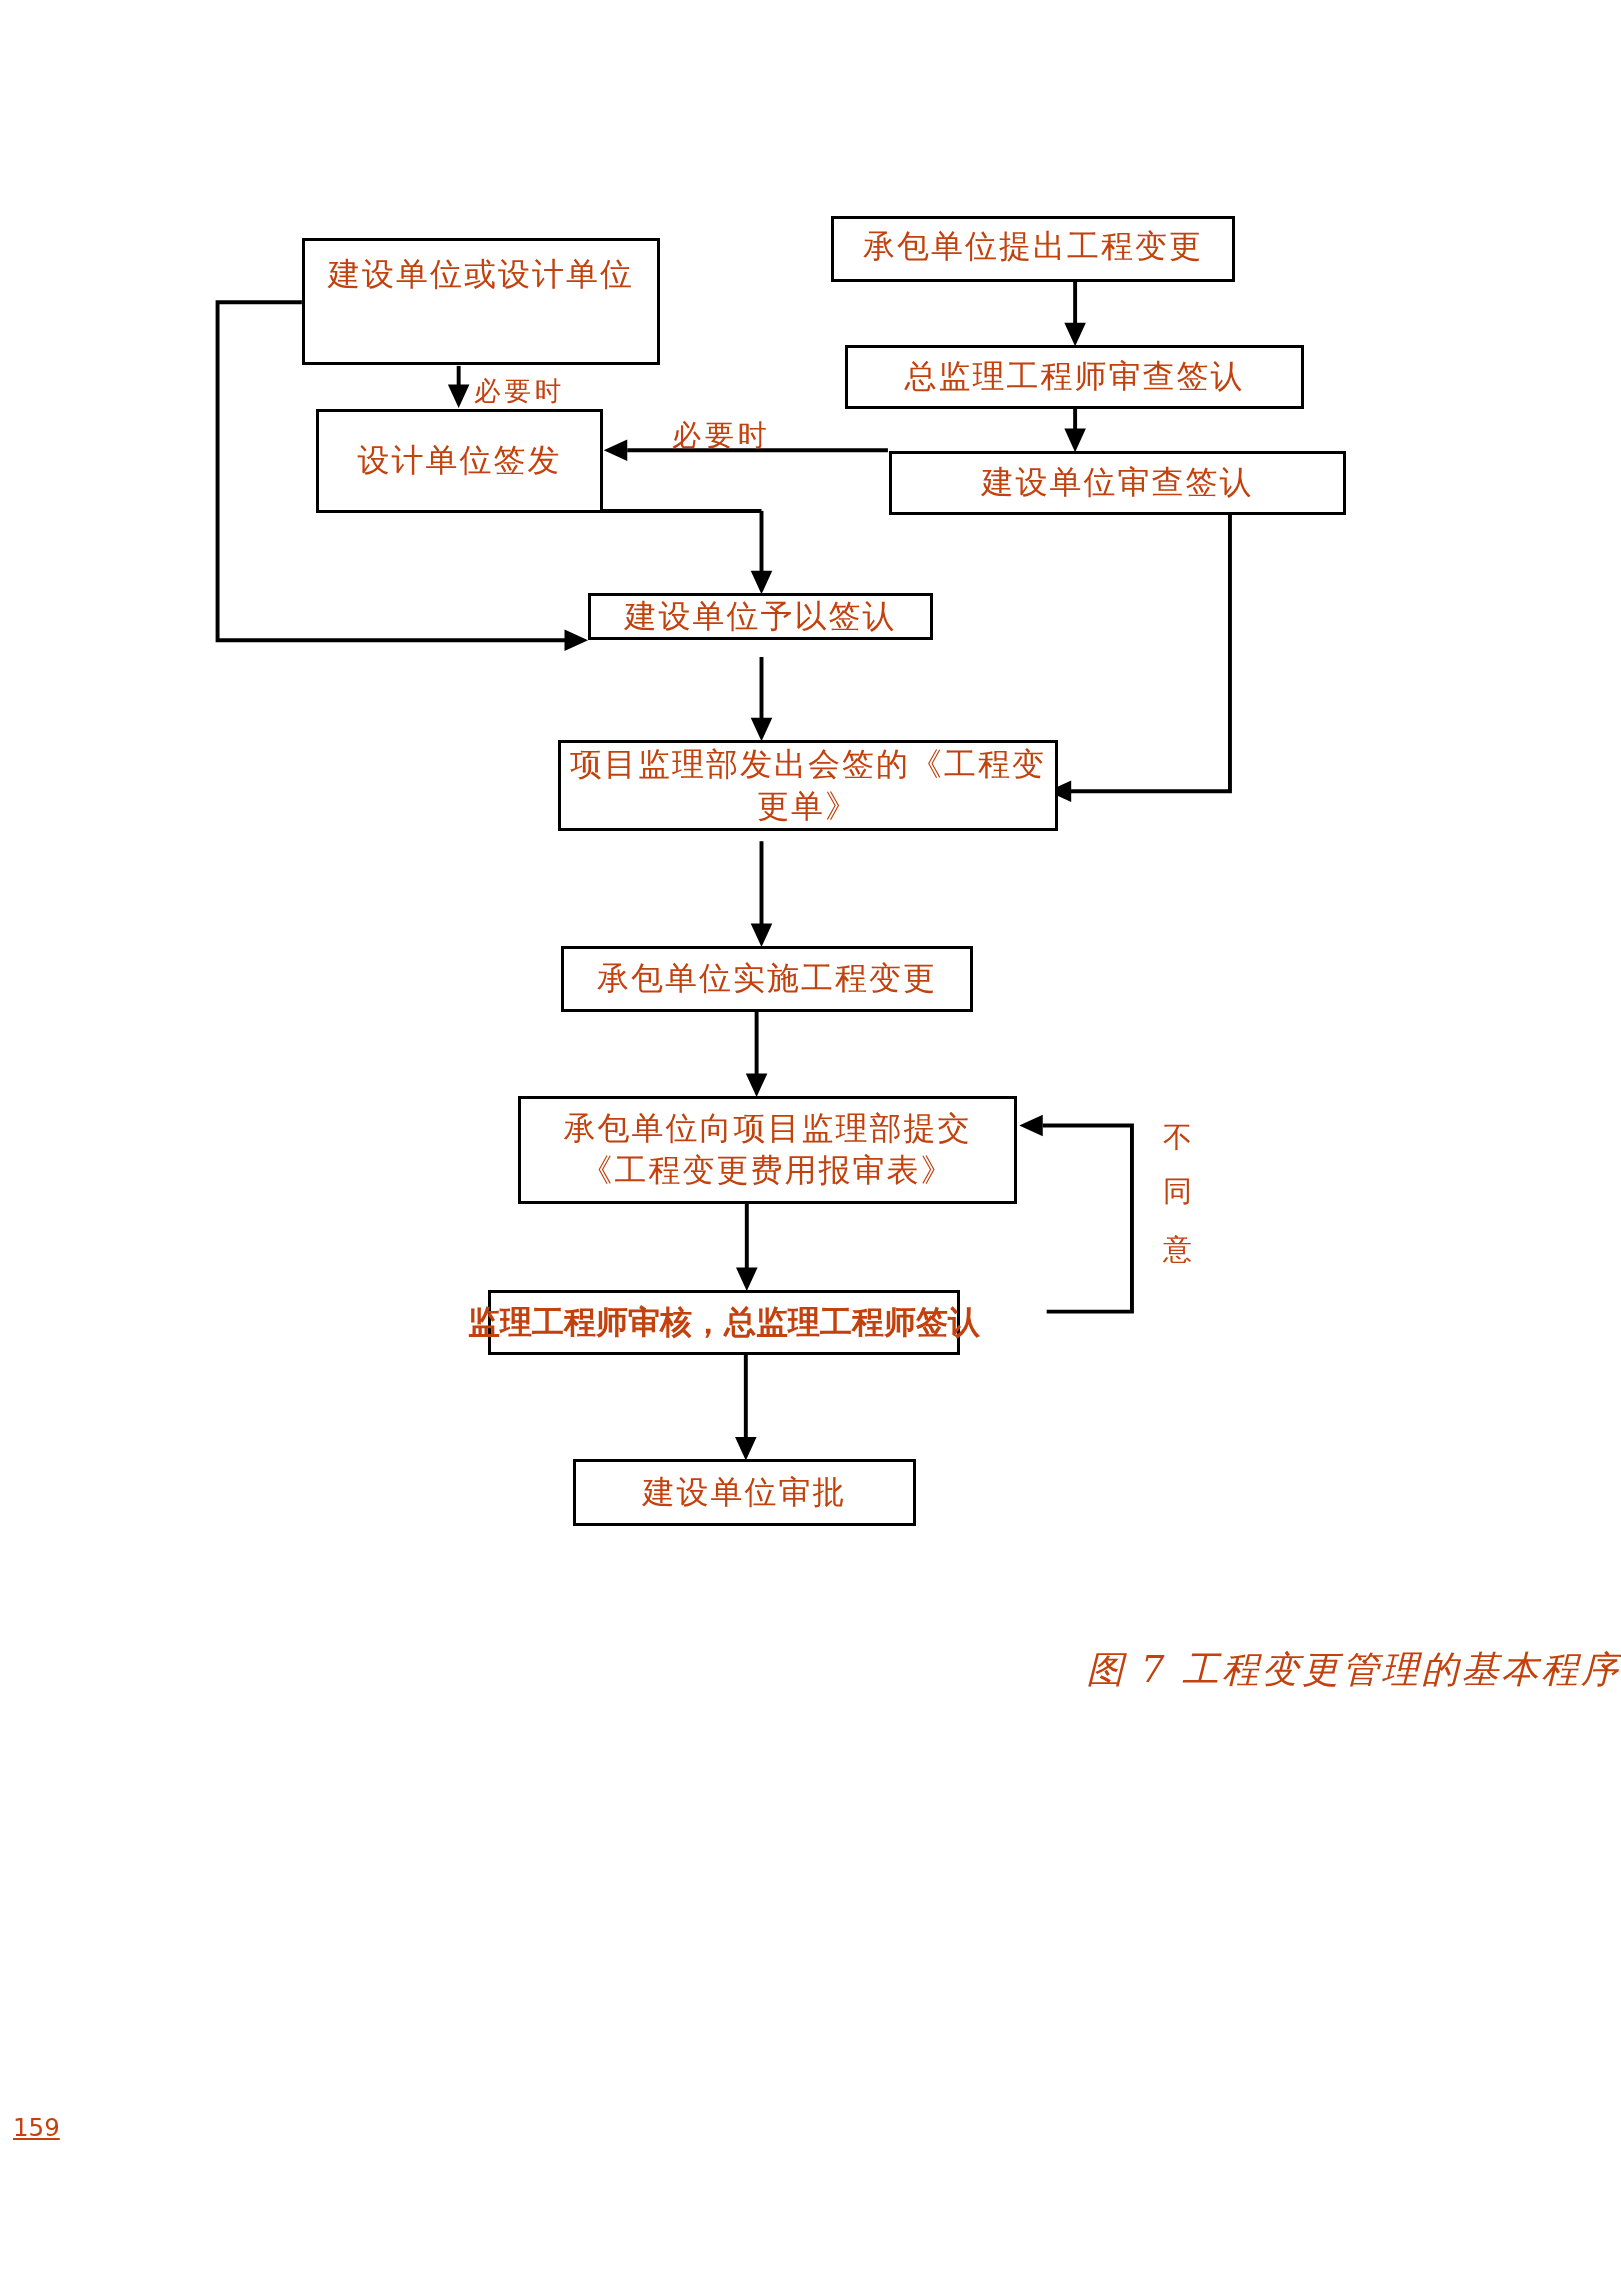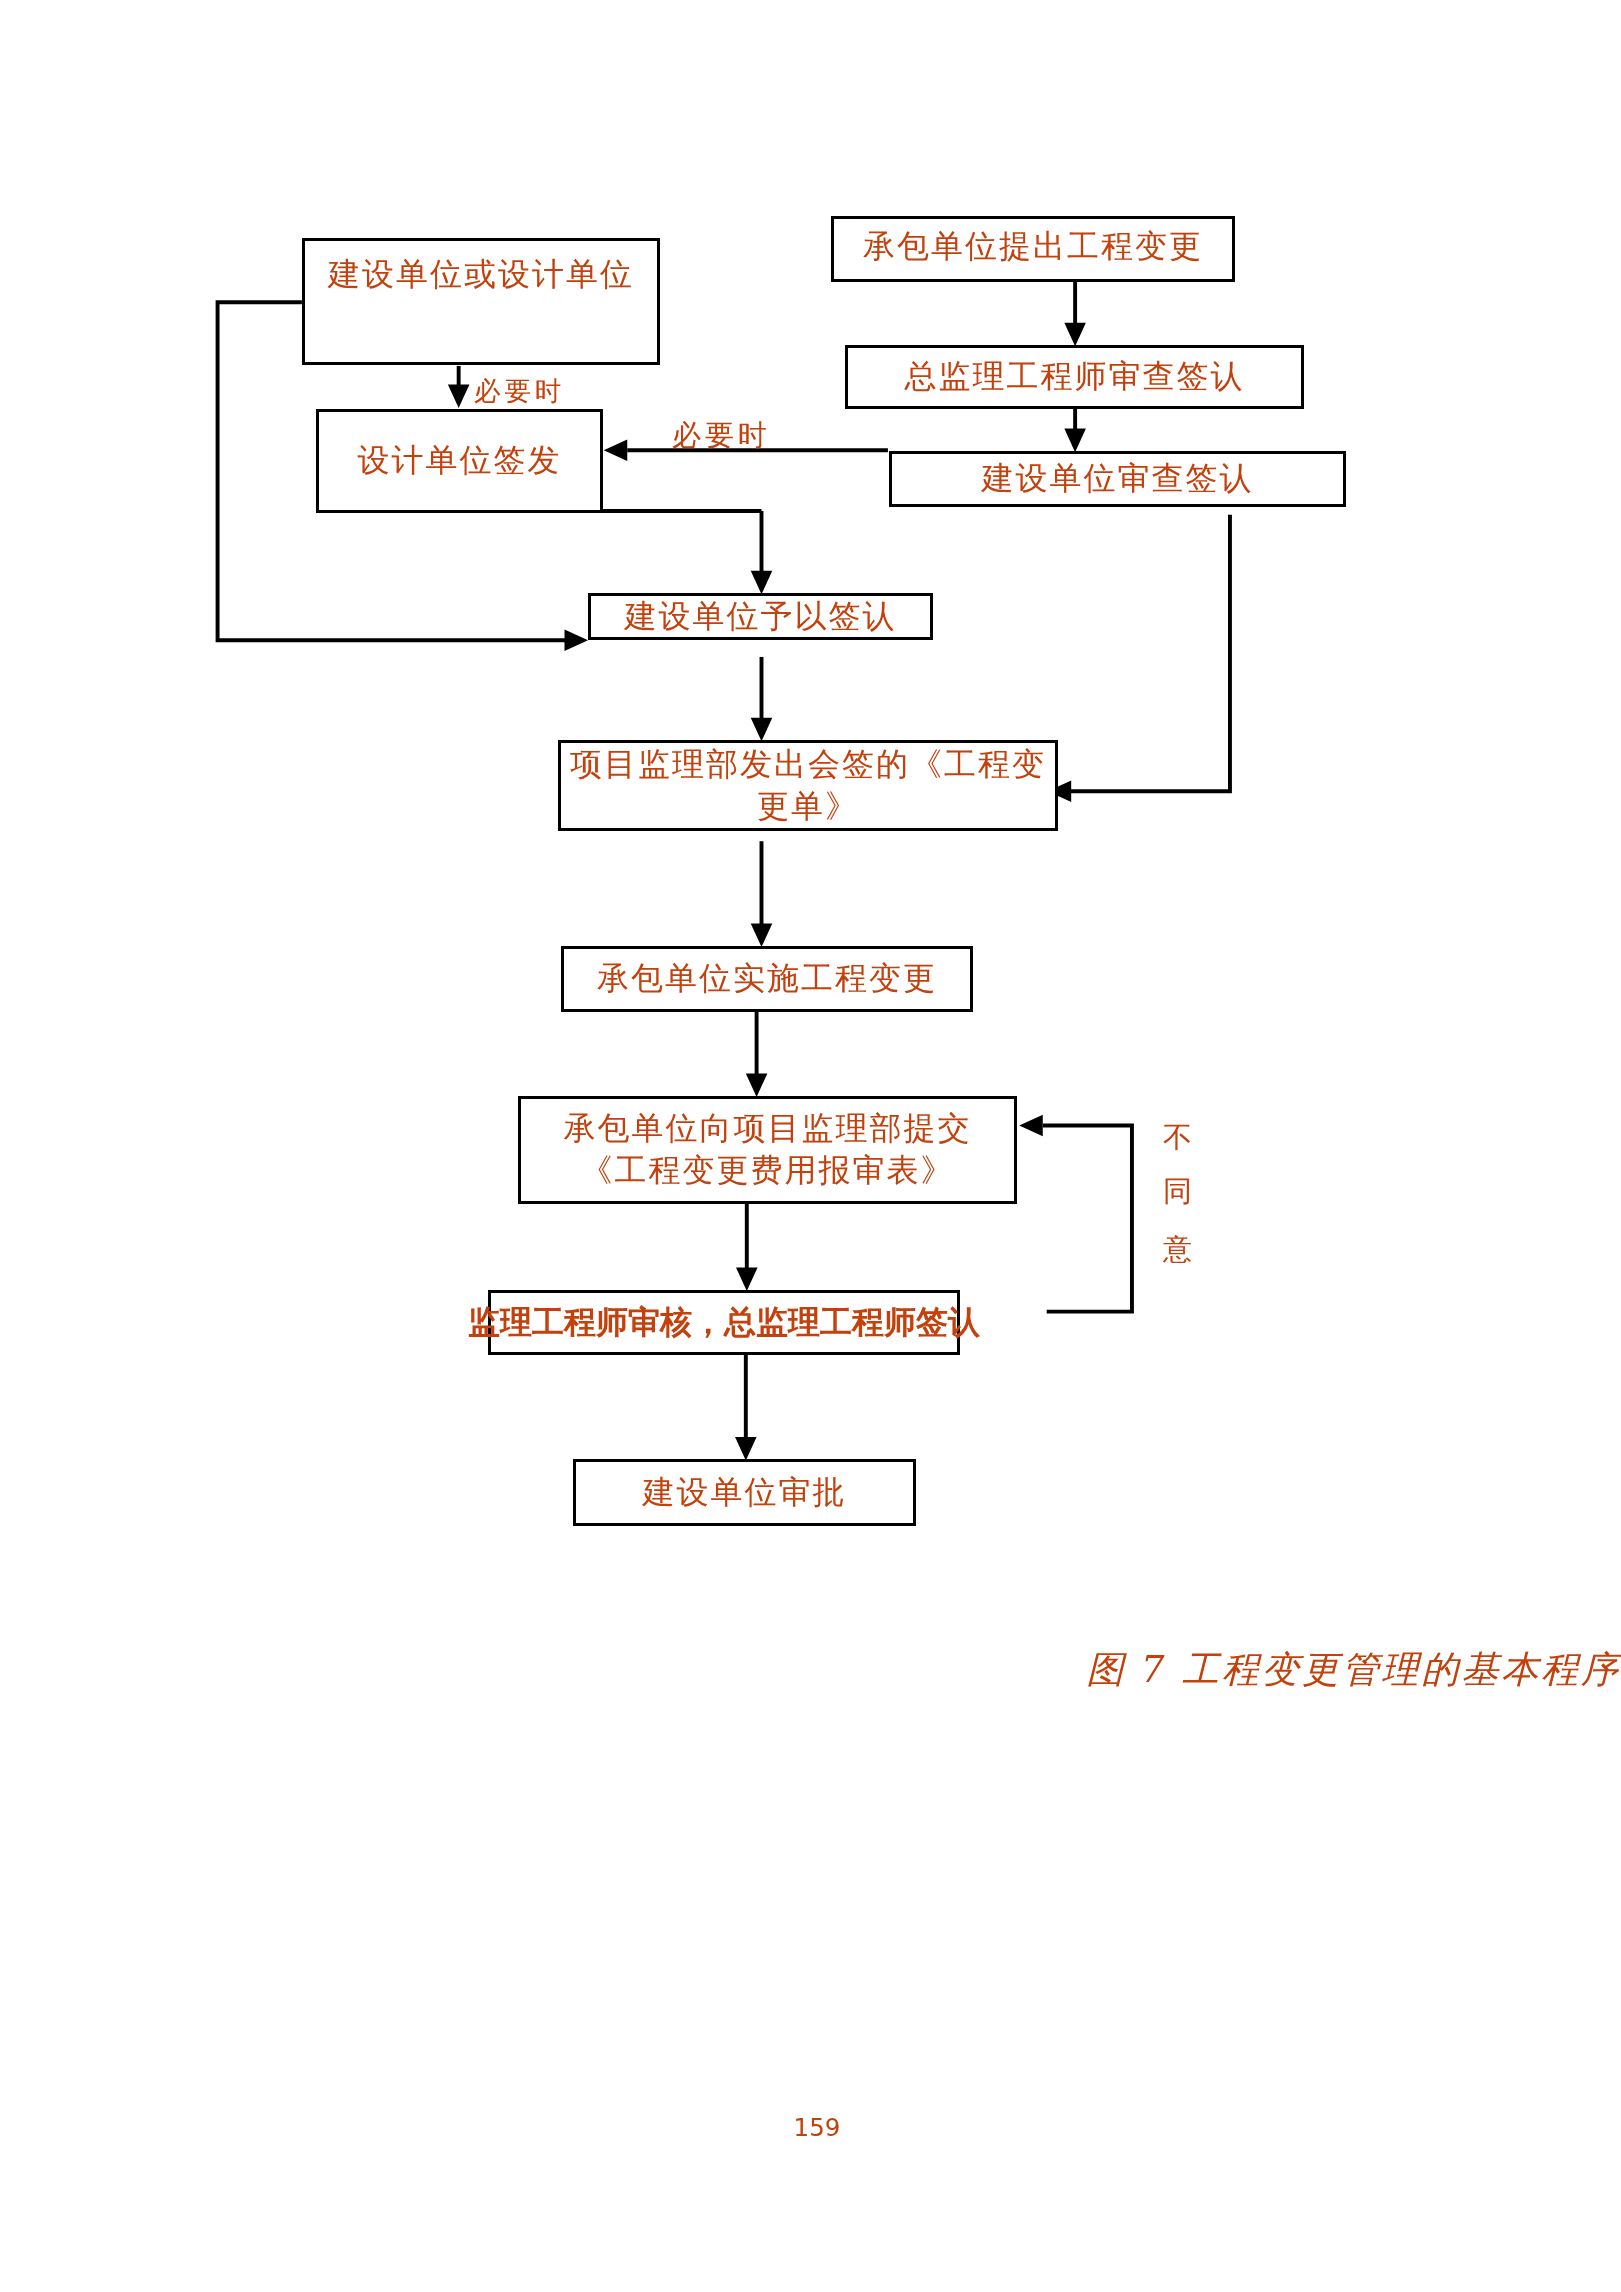--- a/index.html
+++ b/index.html
@@ -59,23 +59,23 @@
     text-align: right;
     font-size: 37px;
     font-style: italic;
     letter-spacing: 2.9px;
   }
   .pageno {
     position: absolute;
     z-index: 3;
     left: 13px; right: 0;
     top: 2113px;
-    text-align: center;
     font-family: "DejaVu Sans", "Liberation Sans", sans-serif;
     font-size: 24.5px;
+    text-decoration: underline;
   }
 </style>
 </head>
 <body>
 
 <div class="page">
 
   <svg class="connectors" width="1621" height="2293" viewBox="0 0 1654 2339" fill="none" stroke="#000000" stroke-width="4">
 
     <line x1="468" y1="373" x2="468" y2="404"></line>
@@ -120,21 +120,21 @@
   </svg>
 
   <div class="fbox top-aligned" style="left:302px; top:238px; width:358px; height:127px;">建设单位或设计单位</div>
 
   <div class="fbox" style="left:316px; top:409px; width:287px; height:104px;">设计单位签发</div>
 
   <div class="fbox" style="left:831px; top:216px; width:404px; height:66px;font-family:Liberation Mono, monospace;">承包单位提出工程变更</div>
 
   <div class="fbox" style="left:845px; top:345px; width:459px; height:64px;">总监理工程师审查签认</div>
 
-  <div class="fbox" style="left:889px; top:451px; width:457px; height:56px;">建设单位审查签认</div>
+  <div class="fbox" style="left:889px; top:451px; width:457px; height:64px;">建设单位审查签认</div>
 
   <div class="fbox" style="left:588px; top:593px; width:345px; height:47px;">建设单位予以签认</div>
 
   <div class="fbox" style="left:558px; top:740px; width:500px; height:91px;">
     <div>
       <span class="line">项目监理部发出会签的《工程变</span>
       <span class="line">更单》</span>
     </div>
   </div>
 

